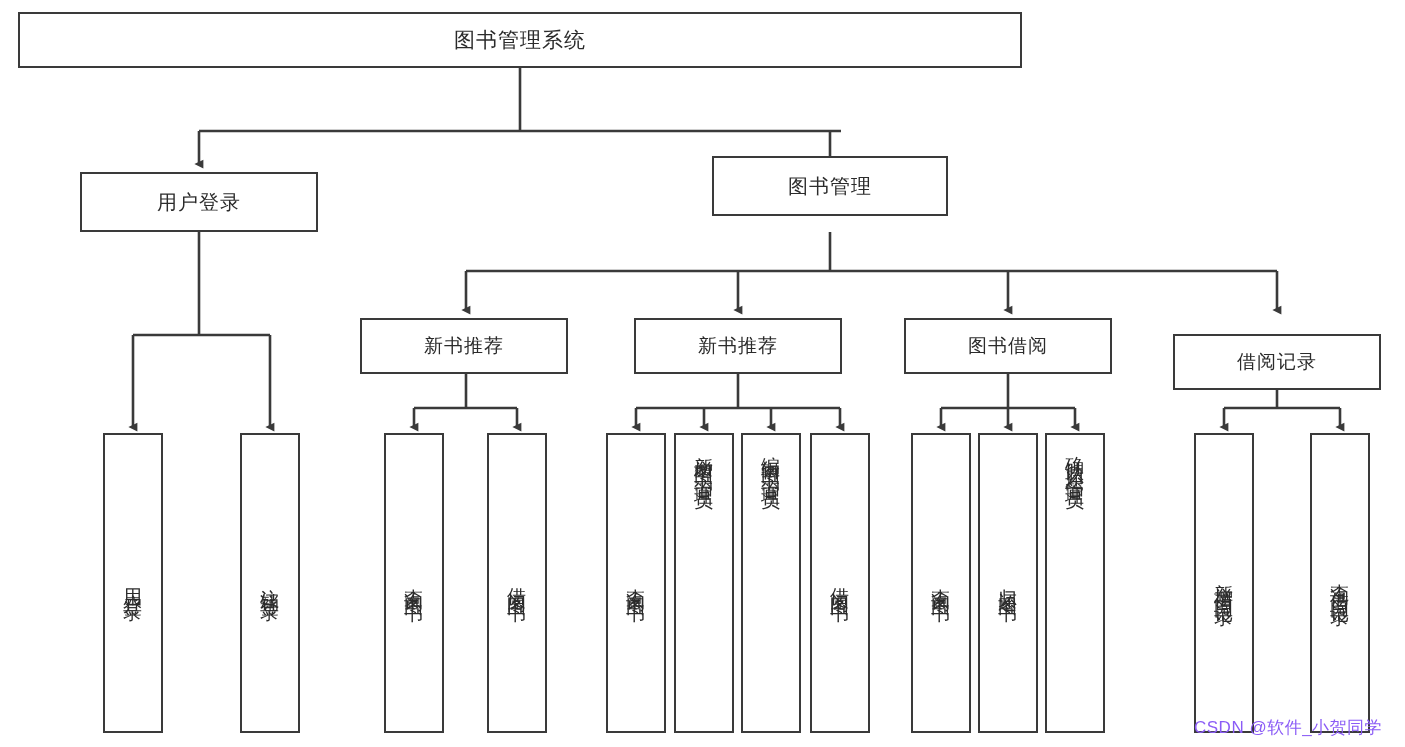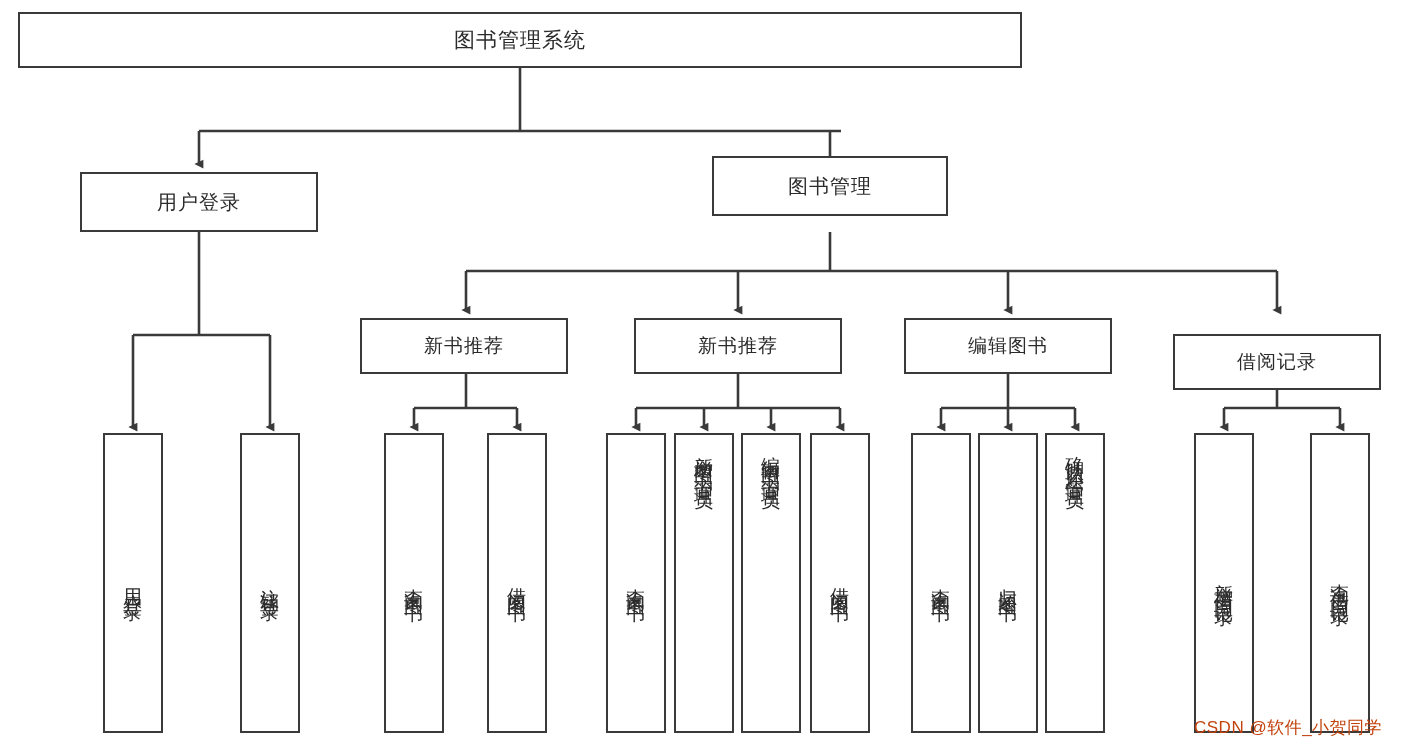--- a/index.html
+++ b/index.html
@@ -56,21 +56,21 @@
     padding: 6px 0;
     align-items: center;
     justify-content: flex-start;
   }
   .node.leaf.centered {
     justify-content: center;
   }
   .watermark {
     position: absolute;
     font-size: 17px;
-    color: #c2410c;
+    color: #8b5cf6;
     white-space: nowrap;
     letter-spacing: 0.5px;
   }
 </style>
 </head>
 <body>
 
 <div id="canvas">
 
   <svg id="edges" viewBox="0 0 1405 747" xmlns="http://www.w3.org/2000/svg">
@@ -123,21 +123,21 @@
     </g>
   </svg>
 
   <div class="node root" style="left:18px; top:12px; width:1004px; height:56px;">图书管理系统</div>
 
   <div class="node level2" style="left:80px; top:172px; width:238px; height:60px;">用户登录</div>
   <div class="node level2" style="left:712px; top:156px; width:236px; height:60px;">图书管理</div>
 
   <div class="node level3" style="left:360px; top:318px; width:208px; height:56px;">新书推荐</div>
   <div class="node level3" style="left:634px; top:318px; width:208px; height:56px;">新书推荐</div>
-  <div class="node level3" style="left:904px; top:318px; width:208px; height:56px;">编辑图书</div>
+  <div class="node level3" style="left:904px; top:318px; width:208px; height:56px;">图书借阅</div>
   <div class="node level3" style="left:1173px; top:334px; width:208px; height:56px;">借阅记录</div>
 
   <div class="node leaf centered" style="left:103px; top:433px; width:60px; height:300px;">用户登录</div>
   <div class="node leaf centered" style="left:240px; top:433px; width:60px; height:300px;">注销登录</div>
 
   <div class="node leaf centered" style="left:384px; top:433px; width:60px; height:300px;">查询图书</div>
   <div class="node leaf centered" style="left:487px; top:433px; width:60px; height:300px;">借阅图书</div>
 
   <div class="node leaf centered" style="left:606px; top:433px; width:60px; height:300px;">查询图书</div>
   <div class="node leaf" style="left:674px; top:433px; width:60px; height:300px;">新增图书（管理员）</div>

